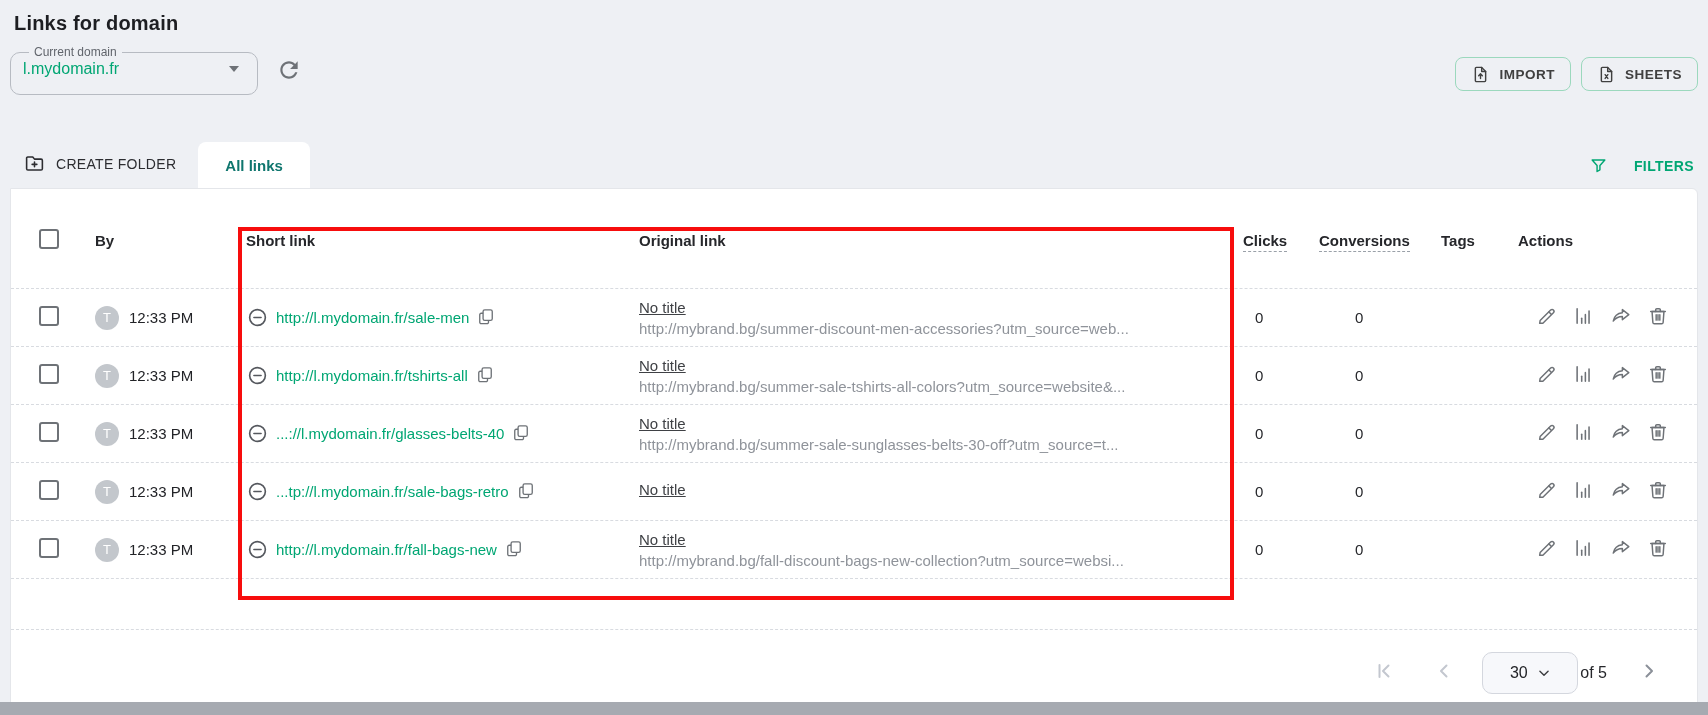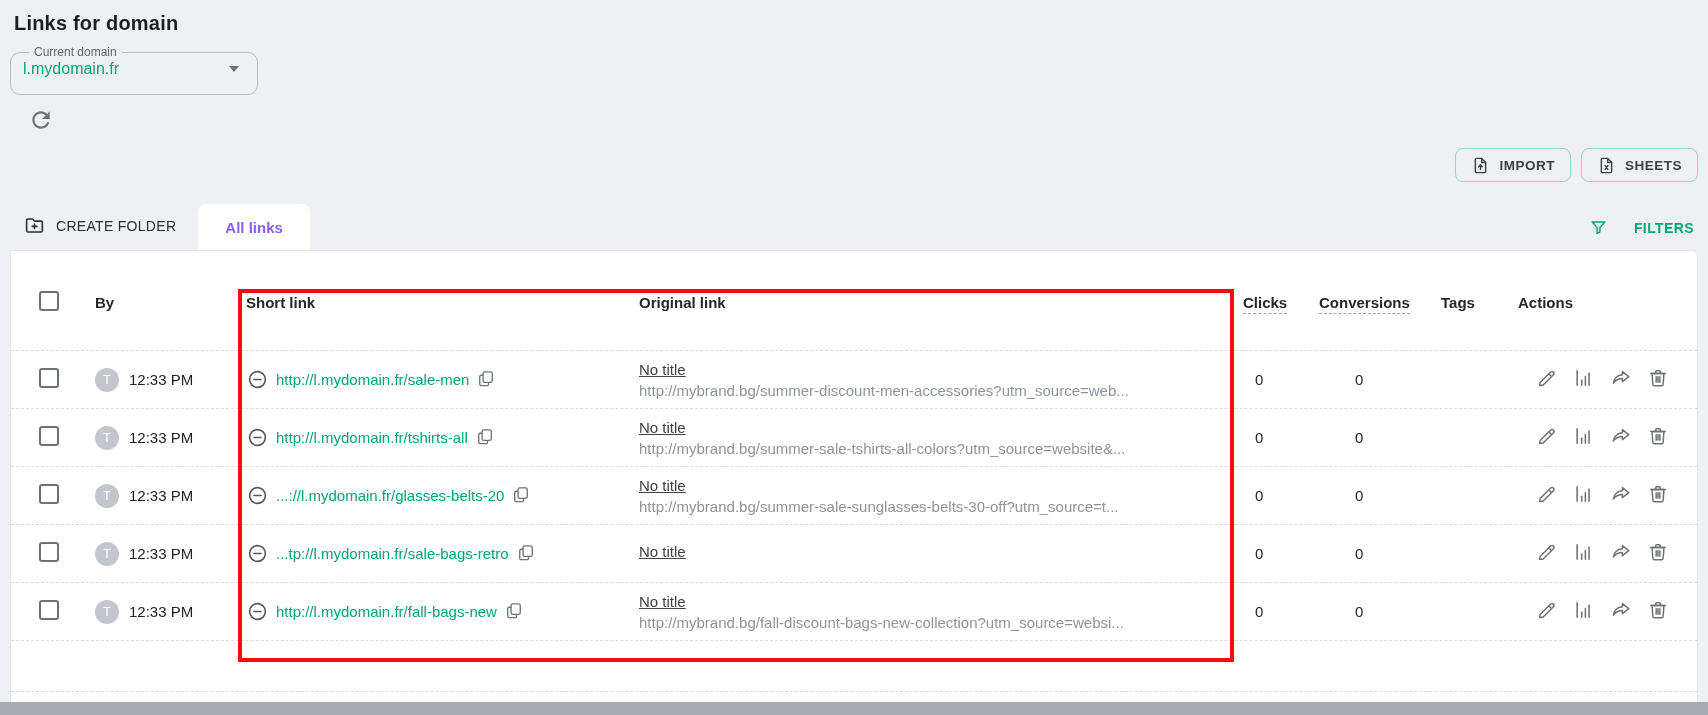--- a/index.html
+++ b/index.html
@@ -14,21 +14,21 @@
   }
   .page { padding:10px 10px 0 10px; }
 
   
   .page-title {
     margin:2px 0 0 4px;
     font-size:20px; font-weight:700; color:#1d1e22;
     letter-spacing:.2px;
   }
 
-  .controls-row { display:flex; align-items:flex-start; margin-top:10px;flex-direction:column; }
+  .controls-row { display:flex; align-items:flex-start; margin-top:10px; }
   fieldset.domain-select {
     width:248px; height:50px; margin:0;
     border:1px solid #b7bbc2; border-radius:10px;
     padding:0 12px 8px 12px;
     cursor:pointer;
   }
   fieldset.domain-select legend {
     font-size:12px; color:#61656c; padding:0 5px; margin-left:6px;
   }
   .domain-value-row { display:flex; align-items:center; justify-content:space-between; margin-top:1px; }
@@ -55,22 +55,23 @@
   .tab-row { display:flex; align-items:flex-end; margin-top:22px; }
   .create-folder-btn {
     display:inline-flex; align-items:center; gap:11px;
     background:none; border:none; cursor:pointer; font-family:inherit;
     font-size:14px; font-weight:400; letter-spacing:.3px; color:#2c2d31;
     padding:0 6px 14px 14px;
   }
   .tab {
     background:#fff; border-radius:8px 8px 0 0;
     padding:15px 27px 14px 27px; margin-left:16px;
-    font-size:15px; font-weight:700; color:#8b5cf6;
+    font-size:15px; font-weight:700; color:#0f766e;
     cursor:pointer;
+    margin-top:25px;
   }
   .filters-btn {
     margin-left:auto;
     display:inline-flex; align-items:center; gap:26px;
     background:none; border:none; cursor:pointer; font-family:inherit;
     color:#00a673; font-size:14px; font-weight:700; letter-spacing:.4px;
     padding:0 4px 13px 0;
   }
 
   
@@ -352,21 +353,21 @@
     <div><span class="checkbox"></span></div>
     <div class="c-by">
       <span class="avatar">T</span>
       <span class="time">12:33 PM</span>
     </div>
     <div class="c-short">
       <svg class="link-glyph" width="23" height="23" viewBox="0 0 24 24" fill="none" stroke="currentColor" stroke-width="1.7" stroke-linecap="round">
               <circle cx="12" cy="12" r="8.2"></circle>
               <path d="M8.3 12h7.4"></path>
             </svg>
-      <a class="slink">...://l.mydomain.fr/glasses-belts-20</a>
+      <a class="slink">...://l.mydomain.fr/glasses-belts-40</a>
       <button class="icon-btn copy-btn">
         <svg width="20" height="20" viewBox="0 0 24 24" fill="none" stroke="currentColor" stroke-width="1.6" stroke-linejoin="round">
                 <rect x="8.5" y="3.5" width="11" height="12.5" rx="2"></rect>
                 <path d="M8.5 7.5H6.2A1.7 1.7 0 0 0 4.5 9.2v9.1a1.7 1.7 0 0 0 1.7 1.7h7.1a1.7 1.7 0 0 0 1.7-1.7v-2.3"></path>
               </svg>
       </button>
     </div>
     <div class="c-orig">
       <a class="ntitle">No title</a>
       <div class="ourl">http://mybrand.bg/summer-sale-sunglasses-belts-30-off?utm_source=t...</div>

